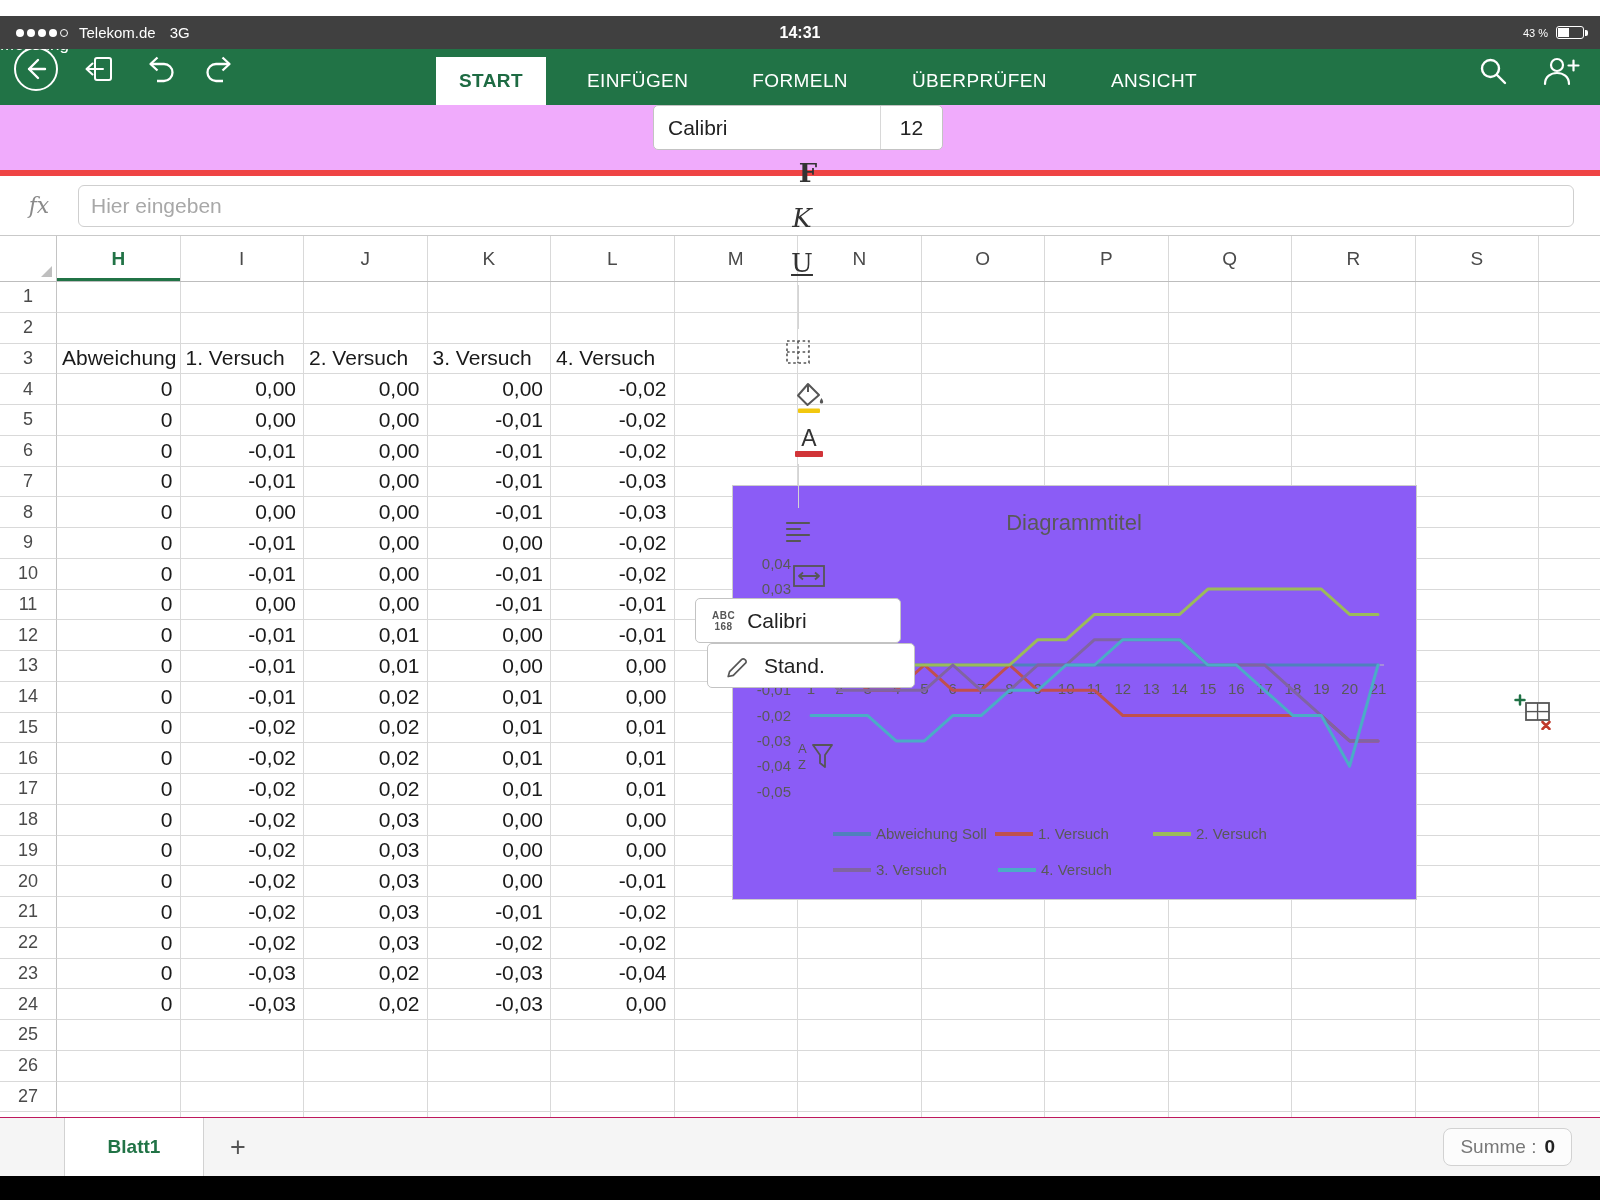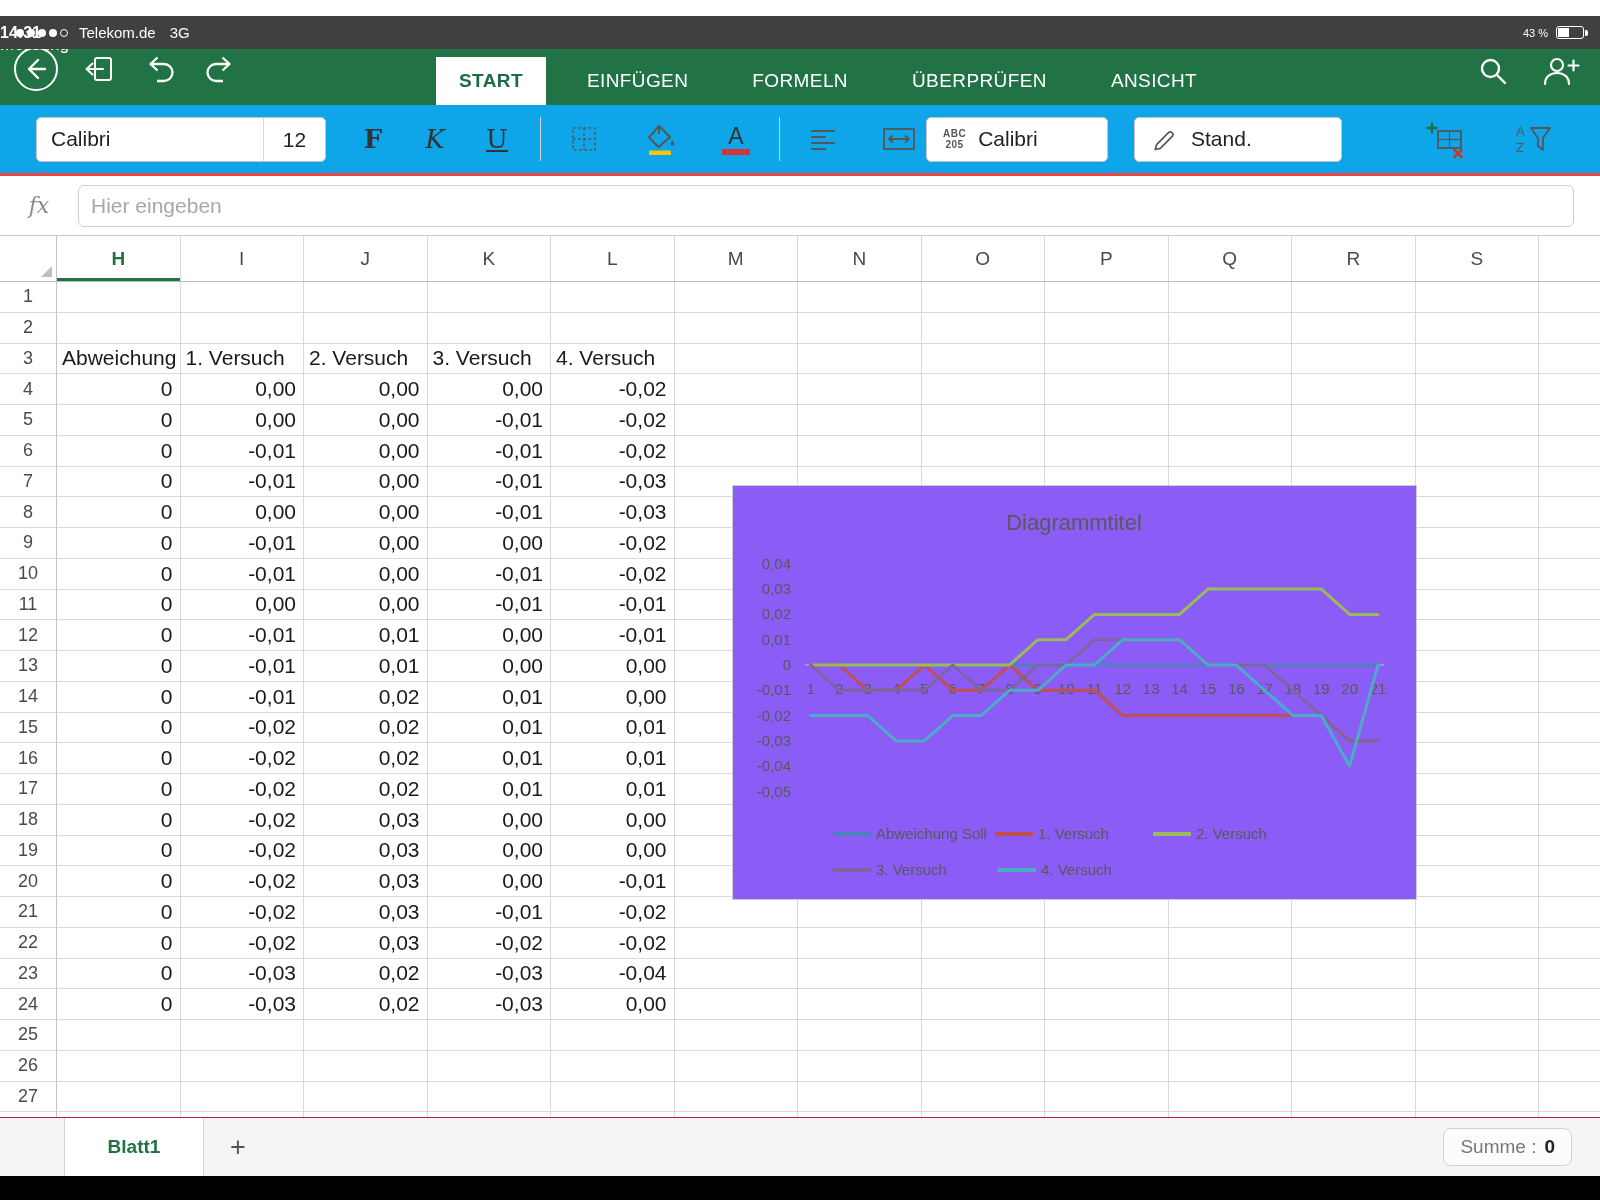--- a/index.html
+++ b/index.html
@@ -6,40 +6,40 @@
   html,body { width:1600px; height:1200px; overflow:hidden; }
   body { position:relative; background:#fff; font-family:"Liberation Sans", sans-serif; }
 
   
   .status-bar { position:absolute; top:0; left:0; right:0; height:33px; background:#404040; color:#fff;
     display:flex; align-items:center; padding:0 16px; font-size:15px; z-index:30;margin-top:16px; }
   .signal-dots { display:flex; align-items:center; margin-right:8px; }
   .signal-dots i { width:8px; height:8px; border-radius:50%; background:#fff; margin-right:3px; display:block; }
   .signal-dots i.empty { background:transparent; border:1.5px solid #fff; }
   .carrier { margin-right:14px; }
-  .status-center { position:absolute; left:0; right:0; text-align:left; font-size:16px; font-weight:600; }
+  .status-center { position:absolute; left:0; right:0; text-align:center; font-size:16px; font-weight:600; }
   .status-right { margin-left:auto; display:flex; align-items:center; gap:8px; font-size:11px; }
   .battery { width:28px; height:13px; border:1.5px solid #fff; border-radius:3px; position:relative; }
   .battery .level { position:absolute; left:1px; top:1px; bottom:1px; width:43%; background:#fff; }
   .battery:after { content:''; position:absolute; right:-4.5px; top:3px; width:3px; height:6px; background:#fff; border-radius:0 2px 2px 0; }
 
   
   .nav-bar { position:absolute; top:33px; left:0; right:0; height:72px; background:#217346; z-index:29; }
   .doc-title { position:absolute; top:2px; left:0; right:0; color:#fff; font-size:17px; }
   .nav-left { position:absolute; left:14px; top:14px; height:44px; display:flex; align-items:center; gap:24px; }
   .back-btn { width:44px; height:44px; border:2px solid #fff; border-radius:50%; display:flex; align-items:center; justify-content:center; }
   .nav-icon { display:block; }
   .ribbon-tabs { position:absolute; left:436px; bottom:0; height:48px; display:flex; align-items:stretch; gap:18px; }
   .tab { display:flex; align-items:center; padding:0 23px; color:#fff; font-size:19px; letter-spacing:.4px; cursor:default; }
   .tab.active { background:#fff; color:#1e6b43; font-weight:700; }
   .nav-right { position:absolute; right:20px; top:20px; display:flex; gap:30px; align-items:center; }
 
   
-  .toolbar { position:absolute; top:105px; left:0; right:0; height:71px; background:#0ea5e9; border-bottom:3px solid #ef4444;
-    display:flex; align-items:center; padding:0 40px 0 36px; z-index:28; }
+  .toolbar { position:absolute; top:105px; left:0; right:0; height:71px; background:#f0abfc; border-bottom:6px solid #ef4444;
+    display:flex; align-items:center; padding:0 40px 0 36px; z-index:28;flex-direction:column; }
   .font-box { display:flex; width:290px; height:45px; background:#fff; border:1px solid #c3c3c3; border-radius:5px;
     align-items:center; font-size:21px; color:#222; flex:none; }
   .font-name { flex:1; padding-left:14px; }
   .font-size { width:62px; text-align:center; border-left:1px solid #d8d8d8; align-self:stretch; line-height:43px; }
   .fmt-btn { width:54px; height:45px; display:flex; align-items:center; justify-content:center; color:#333; flex:none; }
   .glyph-bold { font-family:"DejaVu Serif", serif; font-weight:bold; font-size:26px; }
   .glyph-italic { font-family:"DejaVu Serif", serif; font-style:italic; font-size:26px; }
   .glyph-underline { font-family:"DejaVu Serif", serif; font-size:26px; text-decoration:underline; }
   .sep { width:1px; height:44px; background:#d4d4d4; margin:0 16px; flex:none; }
   .icon-btn { display:flex; align-items:center; justify-content:center; flex:none; }
@@ -226,24 +226,24 @@
           <line x1="4" y1="25" x2="17" y2="25"></line>
         </g>
       </svg>
   </div>
   <div class="fmt-btn" style="margin-left:22px">
     <svg width="36" height="30" viewBox="0 0 36 30">
         <rect x="3" y="5" width="30" height="20" fill="none" stroke="#565656" stroke-width="1.8"></rect>
         <path d="M8 15 H28 M12 11.5 L8 15 L12 18.5 M24 11.5 L28 15 L24 18.5" fill="none" stroke="#565656" stroke-width="1.8" stroke-linejoin="round"></path>
       </svg>
   </div>
-  <div class="pill-box" style="width:182px">
+  <div class="pill-box" style="width:206px">
     <span class="abc123">
       <span style="display:block">ABC</span>
-      <span style="display:block">205</span>
+      <span style="display:block">168</span>
     </span>
     <span>Calibri</span>
   </div>
   <div class="pill-box" style="margin-left:26px; width:208px">
     <svg width="28" height="28" viewBox="0 0 30 30">
         <path d="M6 21 L19 8 a2.3 2.3 0 0 1 3.3 0 l0.7 0.7 a2.3 2.3 0 0 1 0 3.3 L10 25 L4.5 26.3 Z" fill="none" stroke="#565656" stroke-width="1.8" stroke-linejoin="round"></path>
       </svg>
     <span>Stand.</span>
   </div>
   <div class="fmt-btn mla">

